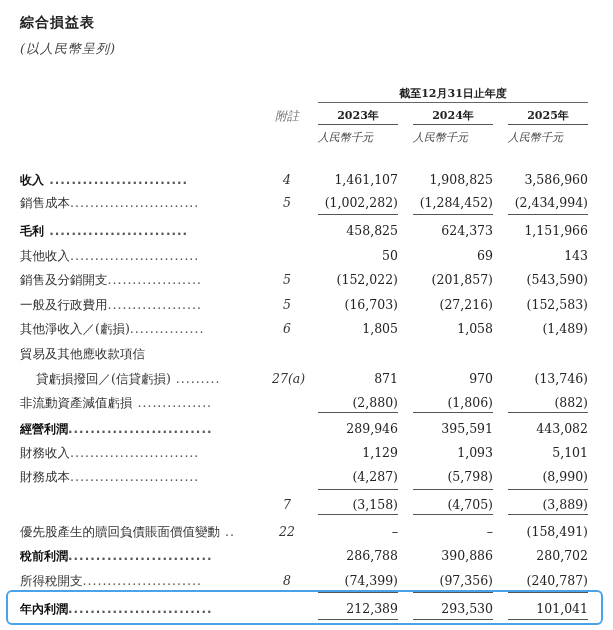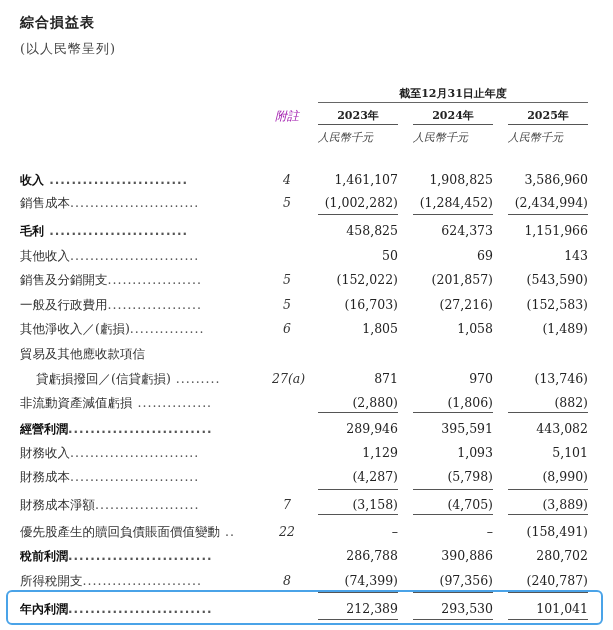--- a/index.html
+++ b/index.html
@@ -1,24 +1,24 @@
 <!DOCTYPE html>
 <html><head>
 <meta charset="utf-8">
 <style>
   html, body { margin:0; padding:0; background:#ffffff; }
   body { width:613px; height:630px; position:relative; overflow:hidden;
          font-family:"DejaVu Serif","Liberation Serif",serif; color:#2a2a2a; }
   .title { position:absolute; left:20px; top:14px; font-family:Liberation Mono, monospace;
            font-weight:bold; font-size:14px; color:#222; letter-spacing:1px; }
-  .subtitle { position:absolute; left:20px; top:40px; font-size:13px; color:#444; letter-spacing:1px; }
+  .subtitle { position:absolute; left:20px; top:40px; font-size:13px; font-style:italic; color:#444; letter-spacing:1px; }
   .period { position:absolute; left:318px; width:270px; top:86px; text-align:center;
             font-size:11px; font-weight:bold; color:#222; }
   .period-rule { position:absolute; left:318px; width:270px; top:102px; border-top:1px solid #666; }
-  .note-hdr { position:absolute; left:272px; width:30px; top:108px; text-align:center; font-size:12px; font-style:italic; color:#a21caf; }
+  .note-hdr { position:absolute; left:272px; width:30px; top:108px; text-align:center; font-size:12px; font-style:italic; color:#737373; }
   .yr { position:absolute; top:108px; width:80px; text-align:center; font-size:11px; font-weight:bold; color:#222; }
   .yr-rule { position:absolute; top:124px; width:80px; border-top:1px solid #555; }
   .unit { position:absolute; top:130px; width:80px; text-align:left; font-size:11px; font-style:italic; color:#444; }
   .row { position:absolute; left:0; width:547px; height:20px; font-size:12.5px; }
   .row .lbl { position:absolute; left:20px; width:235px; overflow:hidden; white-space:nowrap; color:#333; }
   .row .lbl.bold { font-family:"DejaVu Sans","Liberation Sans",sans-serif; font-weight:bold; color:#111; font-size:12px; }
   .row .lbl.indent { left:36px; width:219px; }
   .row .lbl .dots { color:#555; letter-spacing:1px; }
   .row .note { position:absolute; left:272px; width:30px; text-align:center; font-style:italic; color:#333; }
   .row .v { position:absolute; width:80px; text-align:right; color:#222; }
@@ -134,21 +134,20 @@
       <span class="v c3">5,101</span>
     </div>
     <div class="row" style="top: 469px;">
       <span class="lbl"><span>財務成本</span><span class="dots">..........................</span></span>
       <span class="note"></span>
       <span class="v c1">(4,287)</span>
       <span class="v c2">(5,798)</span>
       <span class="v c3">(8,990)</span>
     </div>
     <div class="row" style="top: 497px;">
-      <span class="lbl"><span>財務成本淨額</span><span class="dots">.....................</span></span>
       <span class="note">7</span>
       <span class="v c1">(3,158)</span>
       <span class="v c2">(4,705)</span>
       <span class="v c3">(3,889)</span>
     </div>
     <div class="row" style="top: 524px;">
       <span class="lbl"><span>優先股產生的贖回負債賬面價值變動</span><span class="dots"> ..</span></span>
       <span class="note">22</span>
       <span class="v c1">–</span>
       <span class="v c2">–</span>

